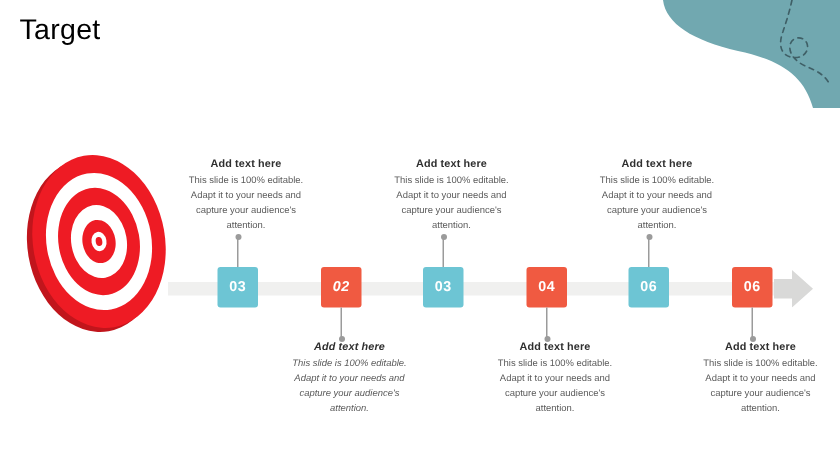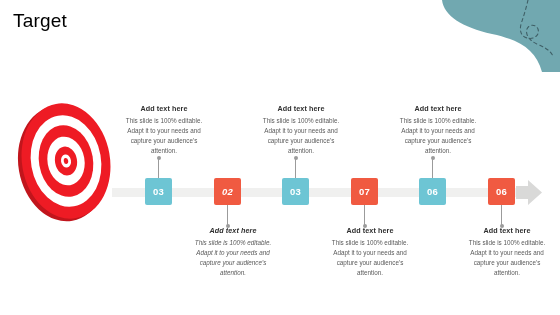--- a/index.html
+++ b/index.html
@@ -212,21 +212,21 @@
       <div class="text-heading">Add text here</div>
       <div class="text-body">This slide is 100% editable. Adapt it to your needs and capture your audience's attention.</div>
     </div>
     <div class="connector">
       <div class="connector-dot"></div>
     </div>
     <div class="badge teal">03</div>
   </div>
 
   <div class="step below" style="left:206px;">
-    <div class="badge coral">07</div>
+    <div class="badge coral">04</div>
     <div class="connector">
       <div class="connector-dot"></div>
     </div>
     <div class="text-block">
       <div class="text-heading">Add text here</div>
       <div class="text-body">This slide is 100% editable. Adapt it to your needs and capture your audience's attention.</div>
     </div>
   </div>
 
   <div class="step above" style="left:274px;">

